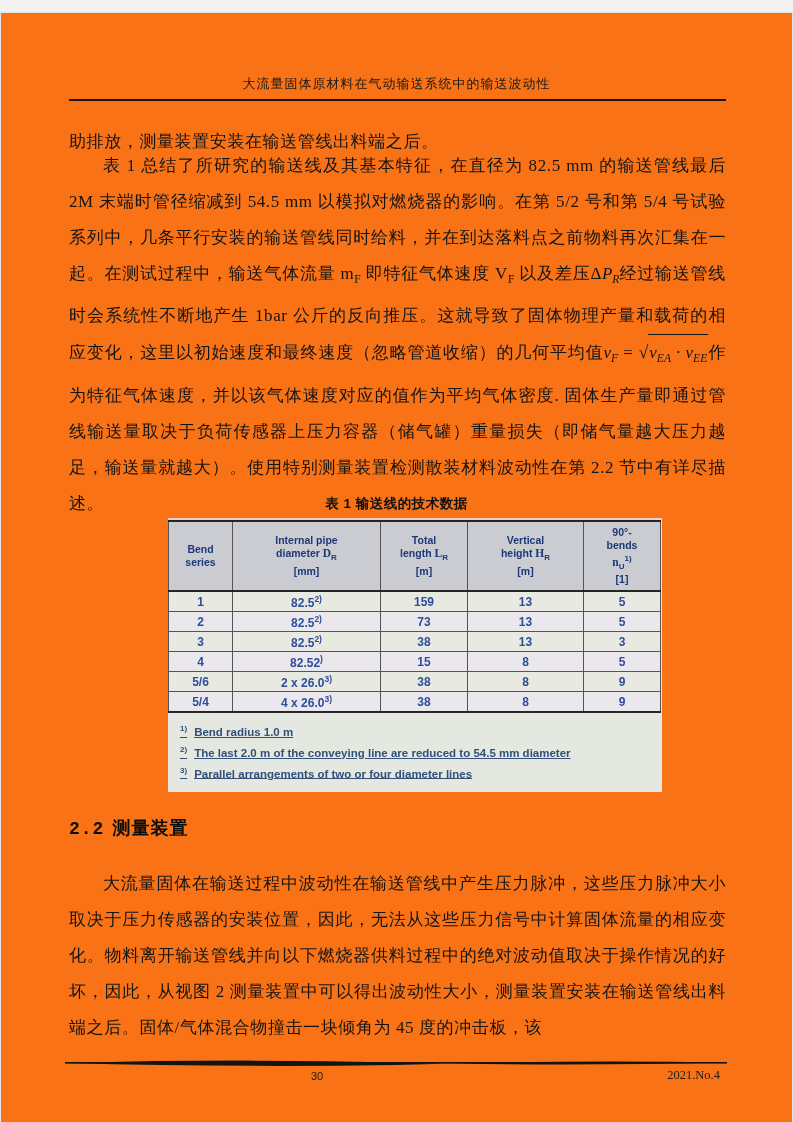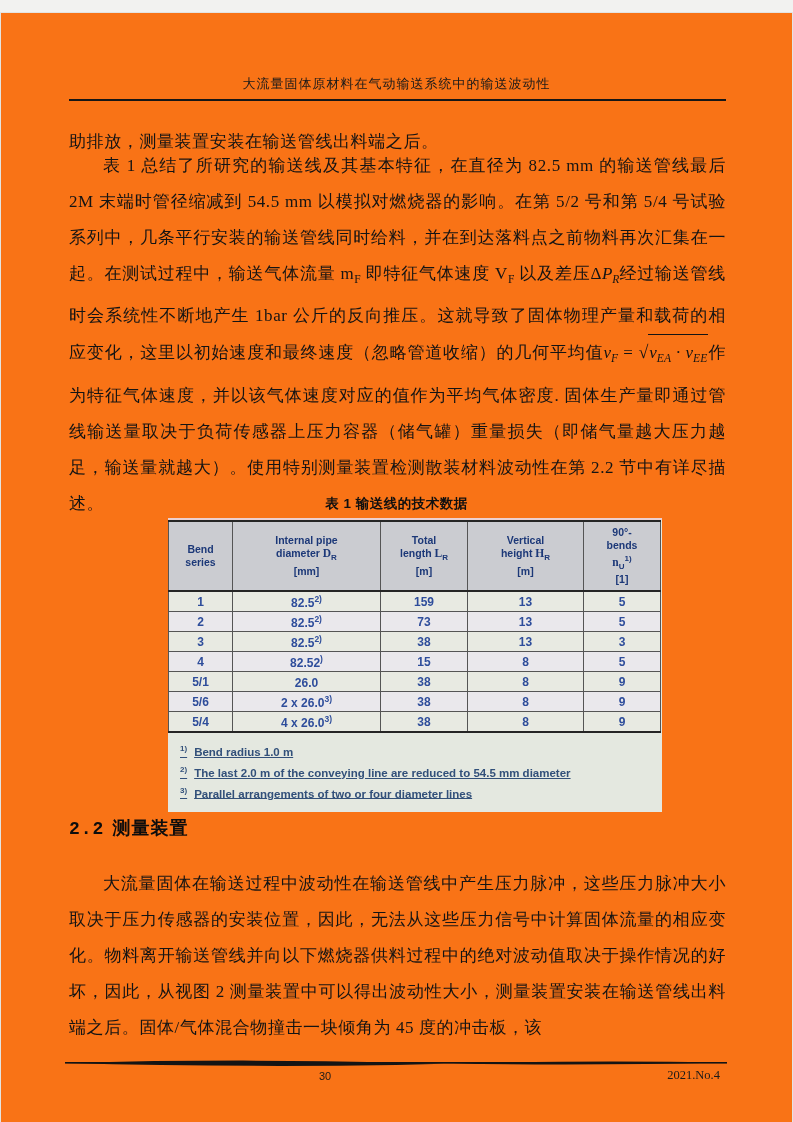--- a/index.html
+++ b/index.html
@@ -46,21 +46,21 @@
   .fnotes{padding:7px 4px 2px 12px;}
   .fn{font-family:"Liberation Sans","DejaVu Sans",sans-serif;font-size:11.5px;
     font-weight:bold;color:#32507a;line-height:17px;white-space:nowrap;text-decoration:underline;}
   .fn sup{font-size:8px;margin-right:7px;}
   
   .sec-h{position:absolute;top:804px;left:69px;font-size:18px;font-weight:bold;color:#0d0d0d;}
   .sec-no{font-family:"Liberation Mono","DejaVu Sans Mono",monospace;letter-spacing:1px;}
   .sec-ti{font-family:Liberation Mono, monospace;letter-spacing:1px;margin-left:8px;}
   
   .footer-line{position:absolute;top:1046px;left:65px;width:662px;height:10px;}
-  .page-num{position:absolute;top:1058px;left:300px;width:50px;text-align:center;
+  .page-num{position:absolute;top:1058px;left:292px;width:50px;text-align:center;
     font-family:"Liberation Sans","DejaVu Sans",sans-serif;font-size:11px;color:#1a1a1a;}
   .issue{position:absolute;top:1056px;right:73px;
     font-family:Liberation Serif, serif;font-size:12.5px;color:#1a1a1a;}
 </style>
 </head>
 <body>
 
 <div class="page">
 
   <div class="header-title">大流量固体原材料在气动输送系统中的输送波动性</div>
@@ -133,27 +133,20 @@
             <td>3</td>
           </tr>
         <tr>
             <td>4</td>
             <td><span>82.52</span><span class="cs">)</span></td>
             <td>15</td>
             <td>8</td>
             <td>5</td>
           </tr>
         <tr>
-            <td>5/1</td>
-            <td><span>26.0</span><span class="cs"></span></td>
-            <td>38</td>
-            <td>8</td>
-            <td>9</td>
-          </tr>
-        <tr>
             <td>5/6</td>
             <td><span>2 x 26.0</span><span class="cs">3)</span></td>
             <td>38</td>
             <td>8</td>
             <td>9</td>
           </tr>
         <tr>
             <td>5/4</td>
             <td><span>4 x 26.0</span><span class="cs">3)</span></td>
             <td>38</td>

